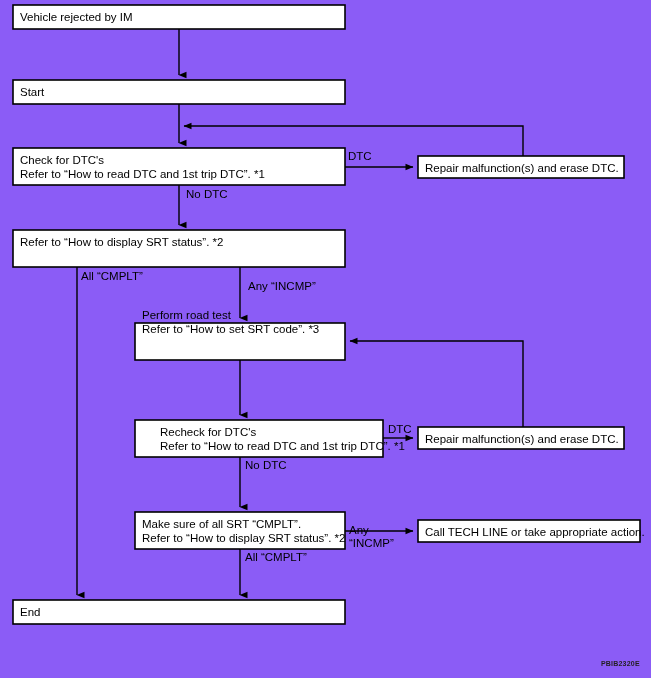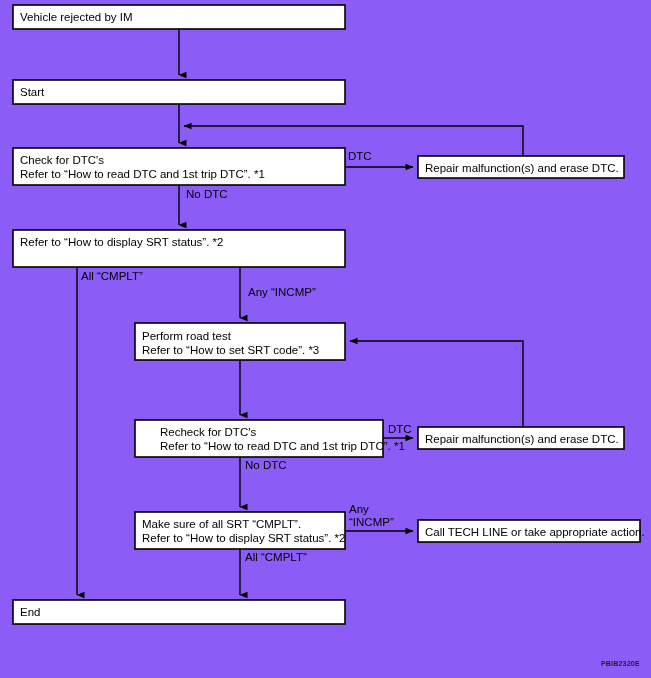--- a/index.html
+++ b/index.html
@@ -106,31 +106,31 @@
         <rect class="box-rect" x="13" y="600" width="332" height="24"></rect>
       </g>
   </svg>
 
   <div id="text-layer">
       <div class="box-text" style="left: 20px; top: 10px; width: 322px;"><div>Vehicle rejected by IM</div></div>
       <div class="box-text" style="left: 20px; top: 85px; width: 322px;"><div>Start</div></div>
       <div class="box-text" style="left: 20px; top: 153px; width: 322px;"><div>Check for DTC's</div><div>Refer to “How to read DTC and 1st trip DTC”. *1</div></div>
       <div class="box-text" style="left: 425px; top: 161px; width: 196px;"><div>Repair malfunction(s) and erase DTC.</div></div>
       <div class="box-text" style="left: 20px; top: 235px; width: 322px;"><div>Refer to “How to display SRT status”. *2</div></div>
-      <div class="box-text" style="left: 142px; top: 329px; width: 200px;"><div>Perform road test</div><div>Refer to “How to set SRT code”. *3</div></div>
+      <div class="box-text" style="left: 142px; top: 308px; width: 200px;"><div>Perform road test</div><div>Refer to “How to set SRT code”. *3</div></div>
       <div class="box-text" style="left: 160px; top: 425px; width: 238px;"><div>Recheck for DTC's</div><div>Refer to “How to read DTC and 1st trip DTC”. *1</div></div>
       <div class="box-text" style="left: 425px; top: 432px; width: 196px;"><div>Repair malfunction(s) and erase DTC.</div></div>
       <div class="box-text" style="left: 142px; top: 517px; width: 200px;"><div>Make sure of all SRT “CMPLT”.</div><div>Refer to “How to display SRT status”. *2</div></div>
       <div class="box-text" style="left: 425px; top: 525px; width: 212px;"><div>Call TECH LINE or take appropriate action.</div></div>
       <div class="box-text" style="left: 20px; top: 605px; width: 322px;"><div>End</div></div>
       <div class="edge-label" style="left: 348px; top: 150px;"><div>DTC</div></div>
       <div class="edge-label" style="left: 186px; top: 188px;"><div>No DTC</div></div>
       <div class="edge-label" style="left: 81px; top: 270px;"><div>All “CMPLT”</div></div>
-      <div class="edge-label" style="left: 248px; top: 286px;"><div>Any “INCMP”</div></div>
+      <div class="edge-label" style="left: 248px; top: 280px;"><div>Any “INCMP”</div></div>
       <div class="edge-label" style="left: 388px; top: 423px;"><div>DTC</div></div>
       <div class="edge-label" style="left: 245px; top: 459px;"><div>No DTC</div></div>
-      <div class="edge-label" style="left: 349px; top: 503px;"><div>Any</div><div>“INCMP”</div></div>
+      <div class="edge-label" style="left: 349px; top: 524px;"><div>Any</div><div>“INCMP”</div></div>
       <div class="edge-label" style="left: 245px; top: 551px;"><div>All “CMPLT”</div></div>
     </div>
 
   <div class="fig-id" style="left:601px; top:660px;">PBIB2320E</div>
 
 </div>
 
 </body></html>

